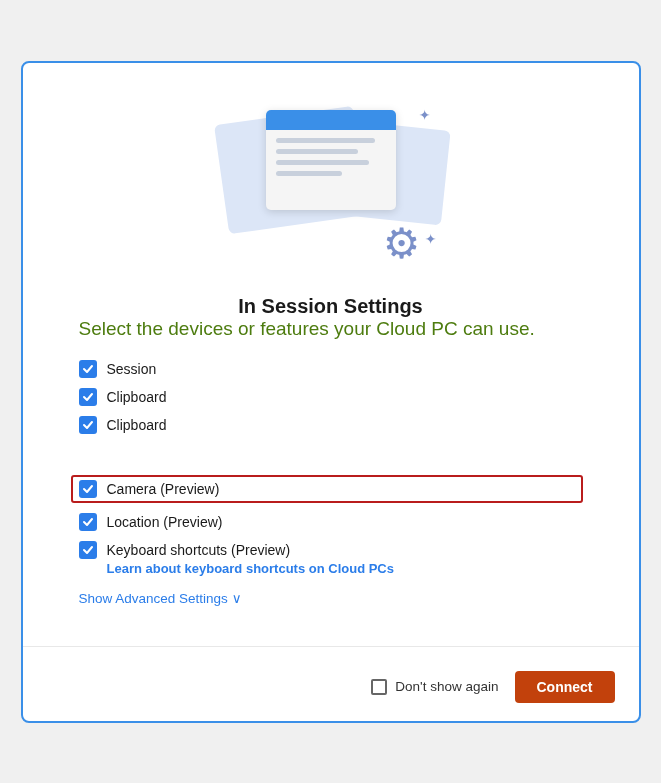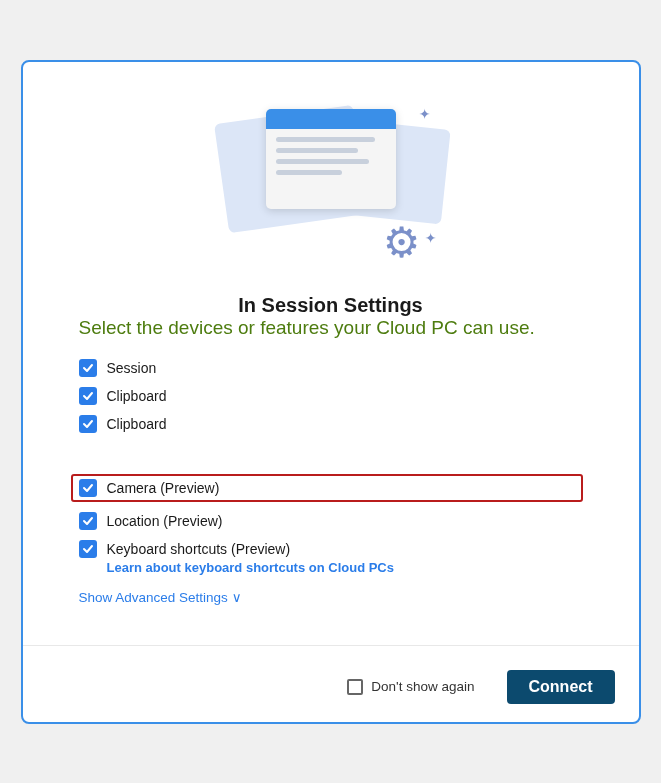--- a/index.html
+++ b/index.html
@@ -173,45 +173,45 @@
       color: #2b7de9;
       cursor: pointer;
       margin-top: 4px;
       margin-bottom: 20px;
       text-decoration: none;
     }
     .footer {
       display: flex;
       align-items: center;
       justify-content: flex-end;
-      gap: 32px;
+      gap: 16px;
       padding: 24px 24px 18px 24px;
       border-top: 1px solid #e8e8e8;
     }
     .dont-show {
       display: flex;
       align-items: center;
       gap: 8px;
       font-size: 13.5px;
       color: #333;
     }
     .dont-show-cb {
       width: 16px;
       height: 16px;
       border: 2px solid #666;
       border-radius: 2px;
       background: #fff;
     }
     .connect-btn {
-      background: #0c4a6e;
+      background: #c2410c;
       color: #fff;
       border: none;
       border-radius: 4px;
       padding: 8px 22px;
-      font-size: 16px;
+      font-size: 14px;
       font-weight: 600;
       cursor: pointer;
     }
   </style>
 </head>
 <body>
 
 <div class="dialog">
 
   <div class="illustration-area">

